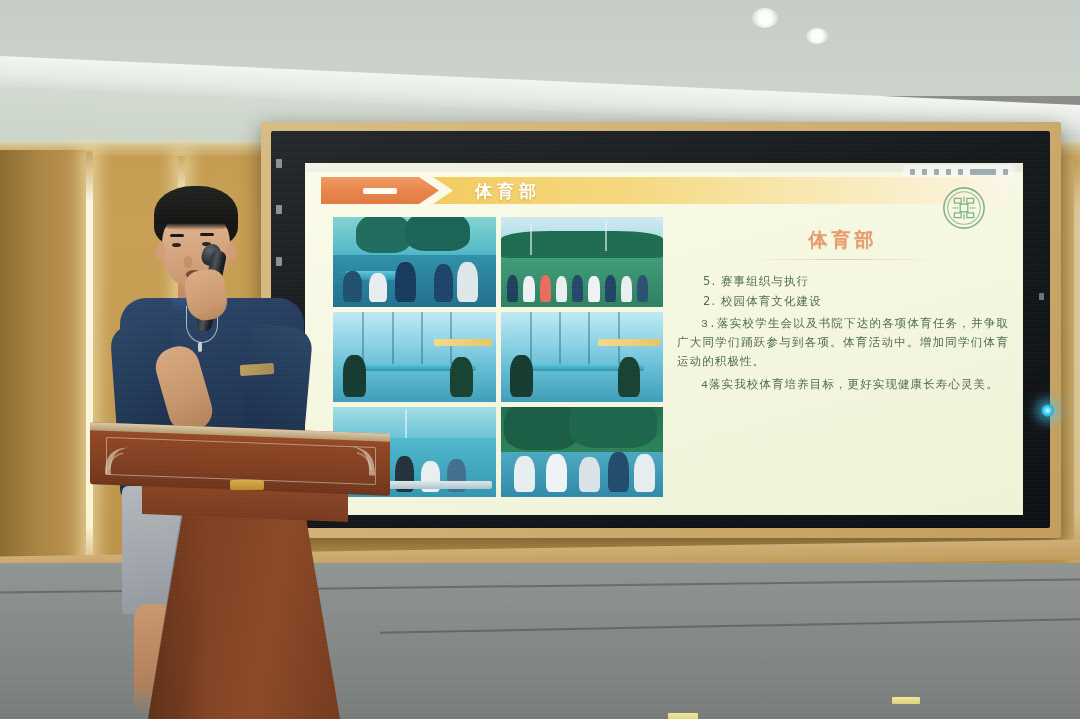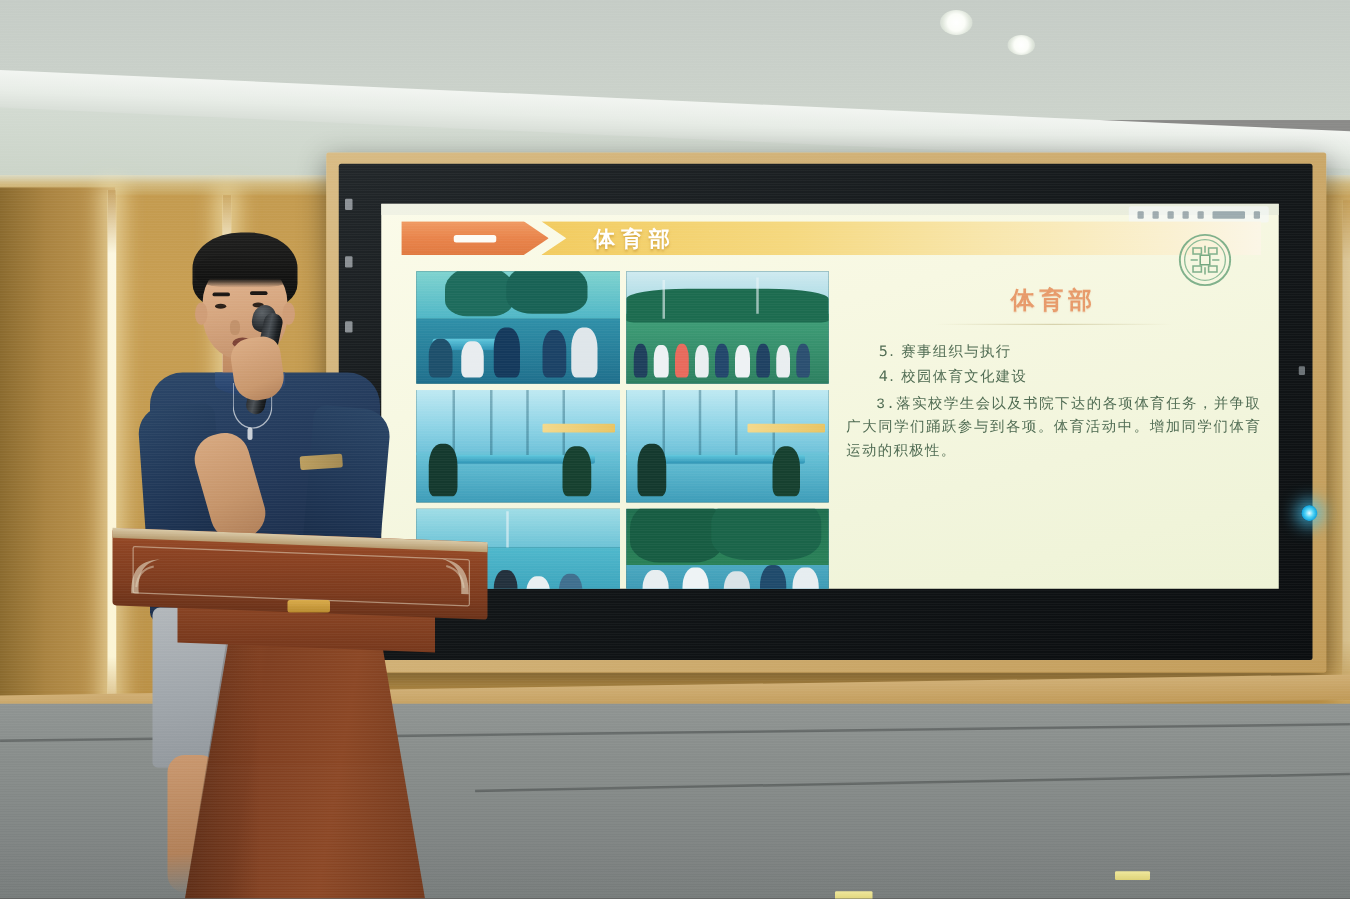--- a/index.html
+++ b/index.html
@@ -72,21 +72,21 @@
     background:rgba(220,228,235,0.45);
   }
   .led-dot{
     position:absolute;right:-4px;top:273px;width:13px;height:13px;border-radius:50%;
     background:radial-gradient(circle,#e8fbff 0%,#4fd4f7 35%,#17a9e0 62%,rgba(40,180,230,0) 100%);
     box-shadow:0 0 12px 5px rgba(70,200,245,0.65);
   }
 
   
   .slide{
-    position:absolute;left:34px;top:32px;width:718px;height:308px;
+    position:absolute;left:34px;top:32px;width:718px;height:352px;
     background:linear-gradient(165deg,#fbfbe9 0%,#f7f8e2 35%,#f2f5dc 70%,#eef3d6 100%);
     overflow:hidden;
   }
   .slide-topbar{
     position:absolute;left:0;top:0;width:100%;height:9px;
     background:linear-gradient(90deg,#f0f2e4 0%,#e8ecdb 100%);
   }
   .toolbar-strip{
     position:absolute;right:8px;top:2px;height:13px;
     display:flex;align-items:center;gap:7px;
@@ -480,24 +480,25 @@
             <path d="M14 14h7v5h-7z M27 14h7v5h-7z M14 29h7v5h-7z M27 29h7v5h-7z" fill="none" stroke="#7fb08a" stroke-width="1.3"></path>
             <path d="M20 20h8v8h-8z" fill="none" stroke="#74a880" stroke-width="1.3"></path>
             <path d="M24 12v6 M24 30v6 M12 24h6 M30 24h6" stroke="#7fb08a" stroke-width="1.3"></path>
           </svg>
 
           <div class="slide-title">体育部</div>
           <div class="title-rule"></div>
 
           <ul class="body-list">
             <li>5. 赛事组织与执行</li>
-            <li>4. 校园体育文化建设</li>
+            <li>2. 校园体育文化建设</li>
           </ul>
 
           <p class="para">3.落实校学生会以及书院下达的各项体育任务，并争取广大同学们踊跃参与到各项。体育活动中。增加同学们体育运动的积极性。</p>
+          <p class="para">4落实我校体育培养目标，更好实现健康长寿心灵美。</p>
         </div>
 
       </div>
 
       <div class="led-dot"></div>
     </div>
   </div>
 
   <div class="floor-skirt"></div>
   <div class="floor">

